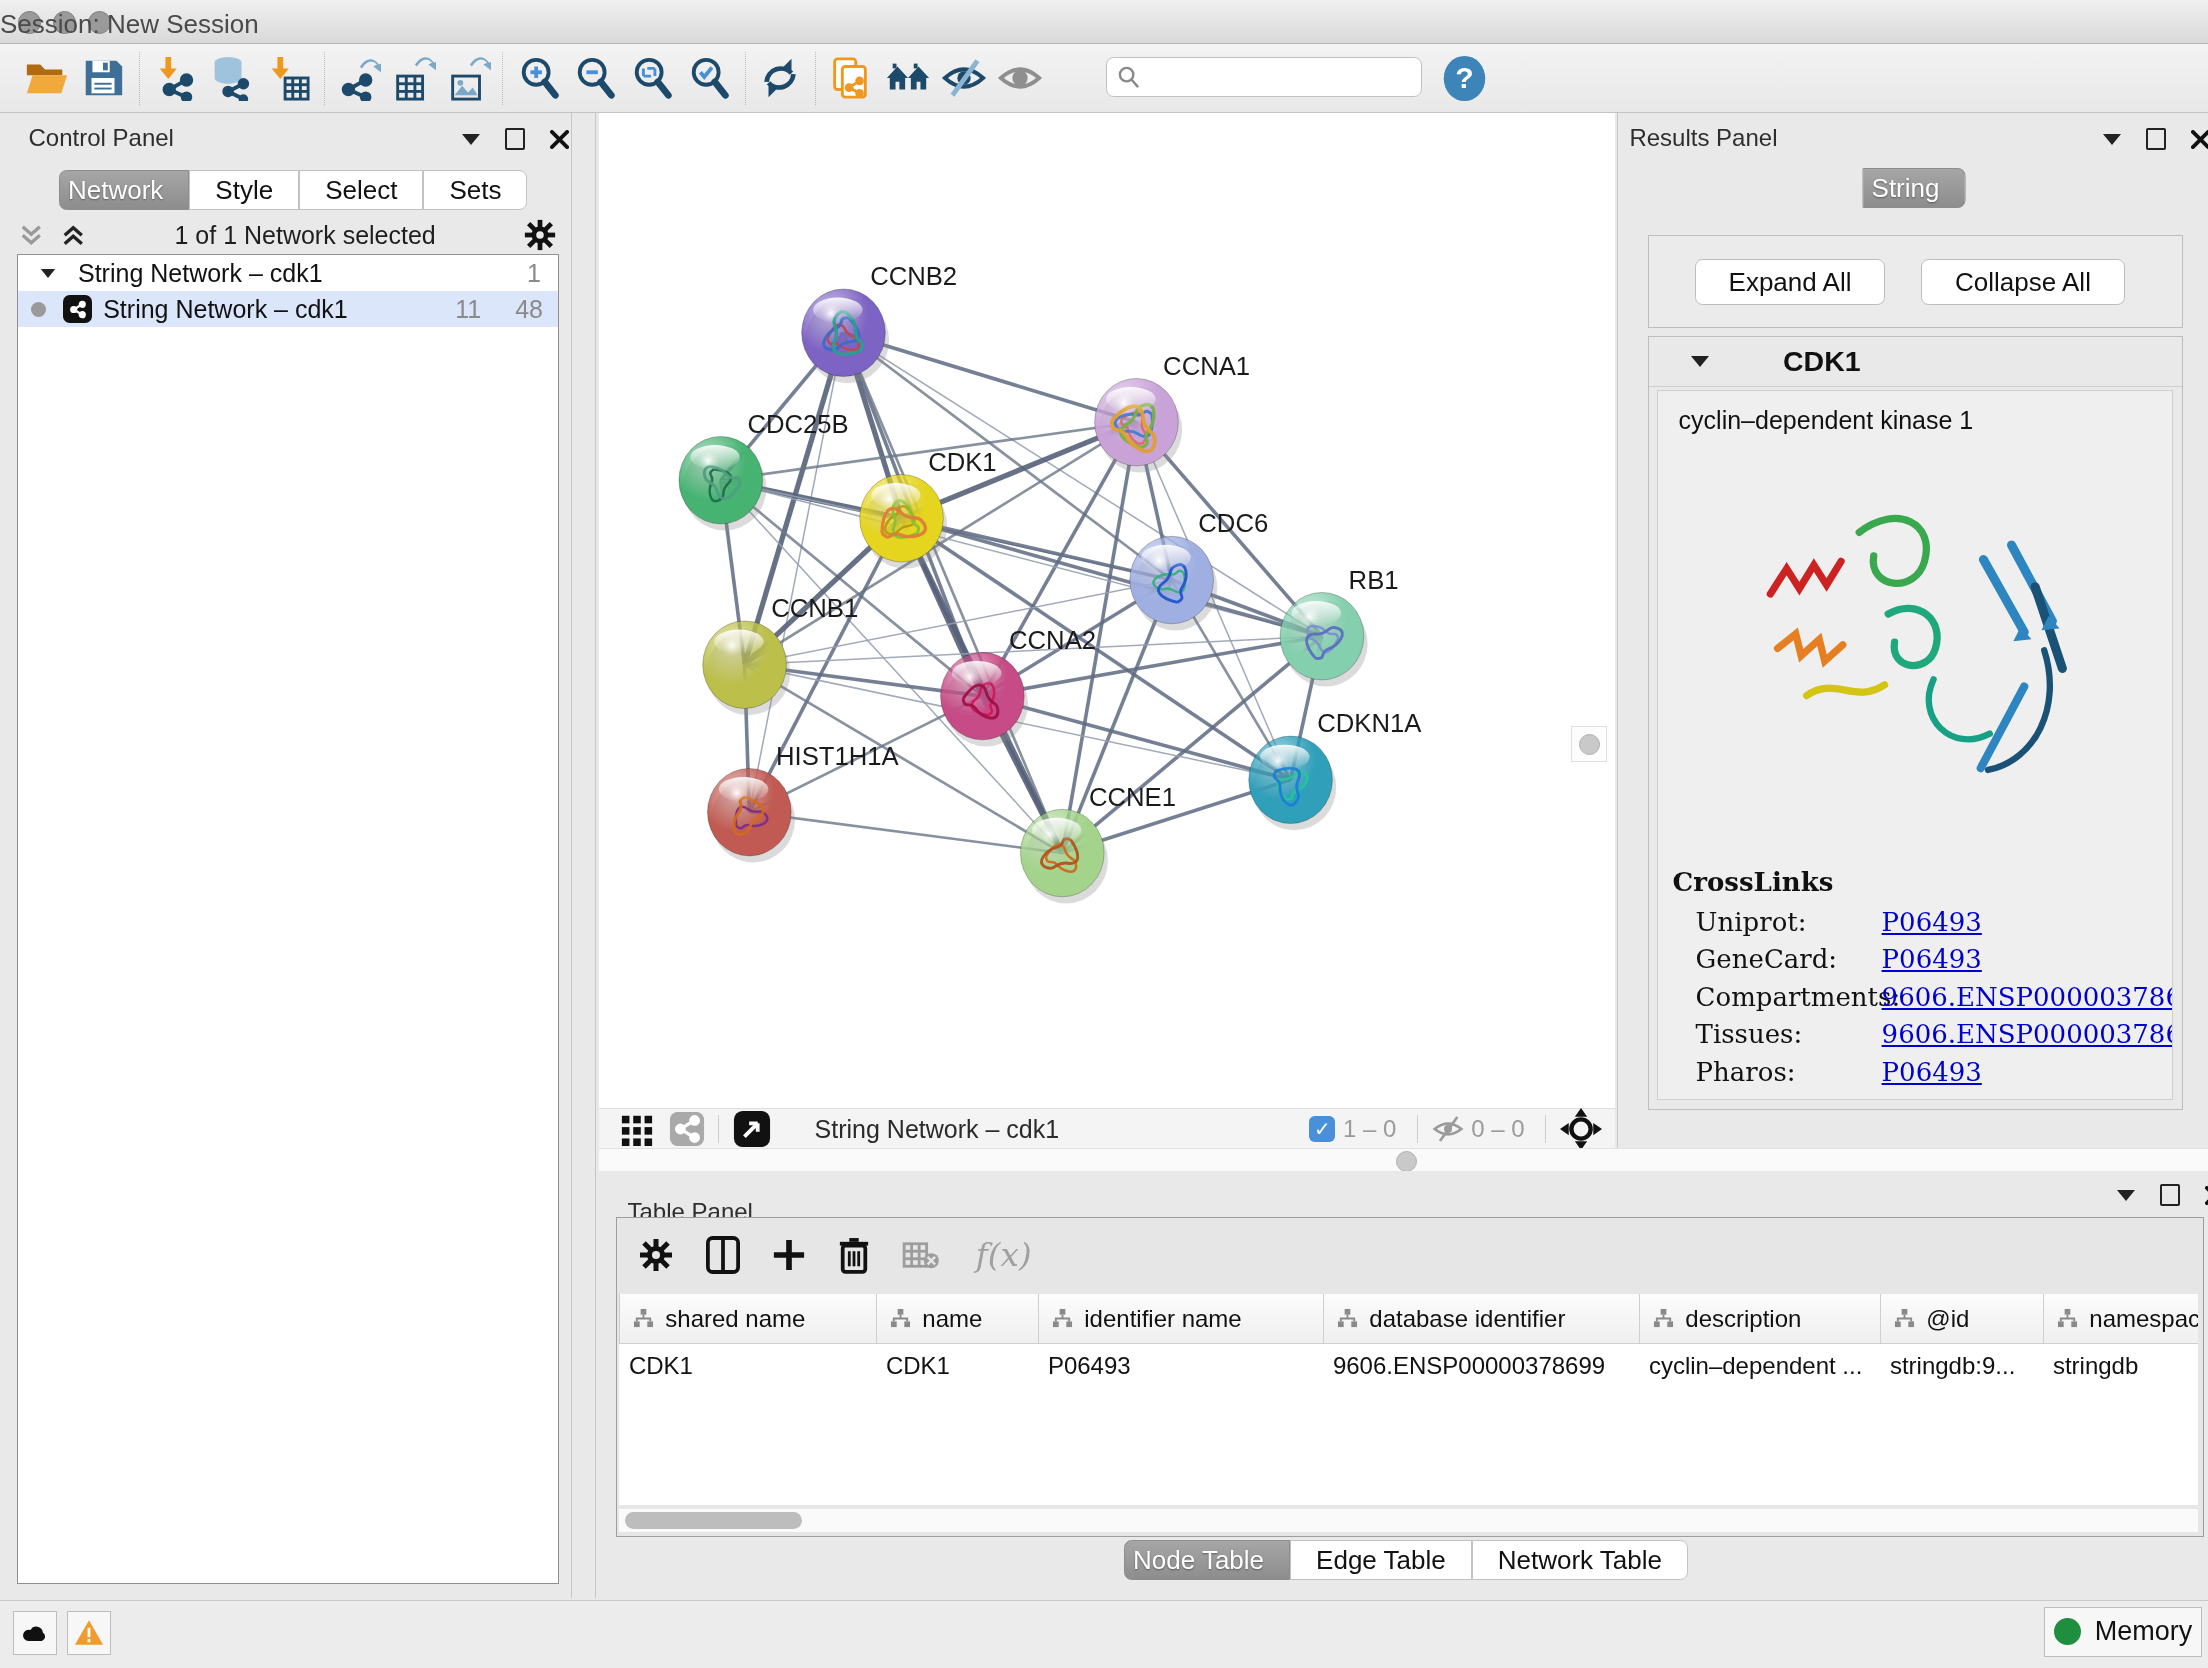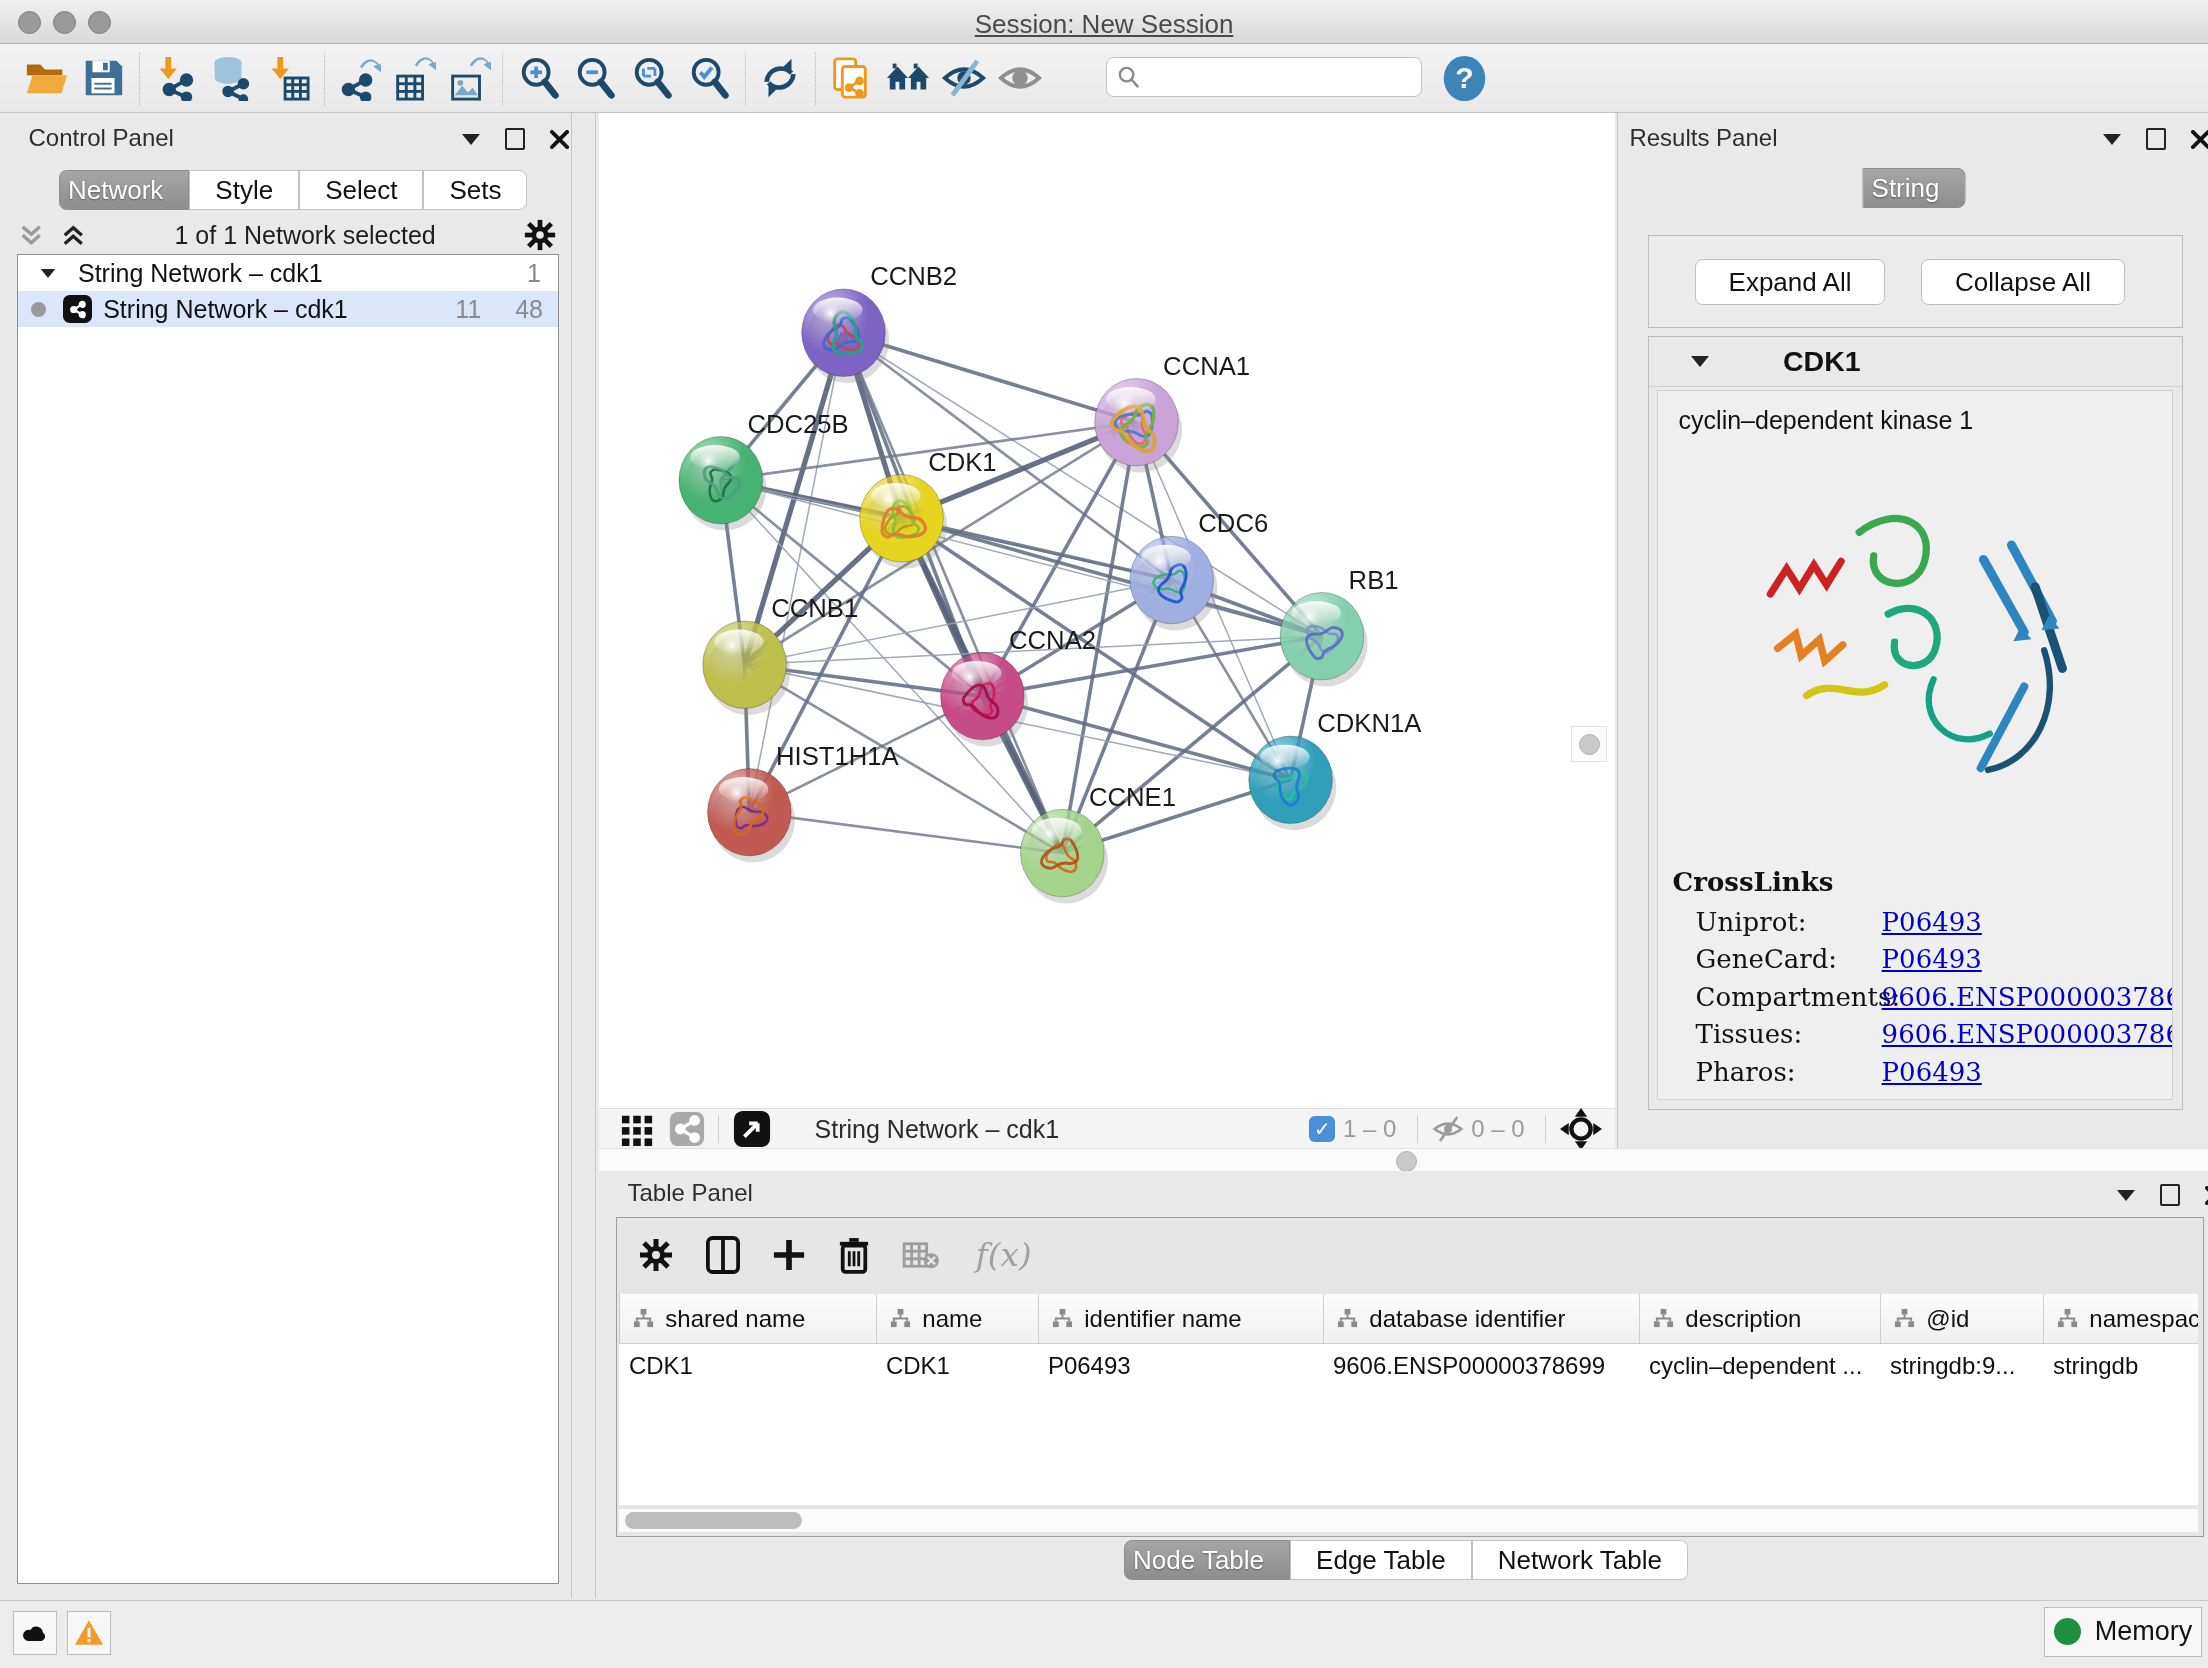--- a/index.html
+++ b/index.html
@@ -2,22 +2,22 @@
 <html style="font-size:15px"><head>
 <meta charset="utf-8">
 <style>
   html,body{margin:0;padding:0;background:#d6d6d6;font-family:"Liberation Sans",sans-serif;}
   #window{position:relative;width:2208px;height:1668px;background:#e9e9e9;overflow:hidden;}
   
   #titlebar{position:absolute;left:0;top:0;width:2208px;height:43px;
     background:linear-gradient(#f0f0f0,#d9d9d9);border-bottom:1px solid #b4b4b4;}
   .traffic{position:absolute;top:10.5px;width:21px;height:21px;border-radius:50%;
     background:#9a9a9a;border:1px solid #7f7f7f;}
-  #title-text{position:absolute;top:8.6px;left:0;width:100%;text-align:center;
-    font-size:26px;color:#4a4a4a;text-decoration:underline;}
+  #title-text{position:absolute;top:8.6px;left:0;width:100%;
+    font-size:26px;color:#4a4a4a;}
   
   #toolbar{position:absolute;left:0;top:44px;width:2208px;height:68px;
     background:linear-gradient(#f3f3f3,#e8e8e8);border-bottom:1px solid #c3c3c3;}
   .tb-icon{position:absolute;top:11.4px;width:46px;height:46px;}
   .tb-sep{position:absolute;top:7.6px;width:0;height:53px;border-left:1.9px dotted #b9b9b9;}
   #search-box{position:absolute;left:1106px;top:13.3px;width:316px;height:40px;background:#fff;
     border:1px solid #c0c0c0;border-radius:7.6px;display:flex;align-items:center;padding-left:9.5px;box-sizing:border-box;}
   #search-input{border:none;outline:none;font-size:23px;width:266px;background:transparent;color:#333;}
   
   .panel-title{position:absolute;font-size:24px;color:#2e2e2e;}
@@ -694,21 +694,21 @@
                 <span class="cl-label">Pharos:</span>
                 <span class="cl-link">P06493</span>
               </div>
             </div>
         </div>
       </div>
     </div>
   </div>
 
   <div id="table-panel">
-    <div class="panel-title" style="left:28.5px;top:8px">Table Panel</div>
+    <div class="panel-title" style="left:28.5px;top:27px">Table Panel</div>
     <div class="ph-icons" style="left:1518px;top:13.3px">
       <div class="tri-down"></div>
       <div class="float-sq"></div>
       <svg width="19" height="19" viewBox="0 0 20 20">
           <path d="M2 2 L18 18 M18 2 L2 18" stroke="#111" stroke-width="4" stroke-linecap="round"></path>
         </svg>
     </div>
     <div id="tp-box">
       <div id="tp-toolbar">
         <svg width="36" height="36" viewBox="0 0 36 36">

